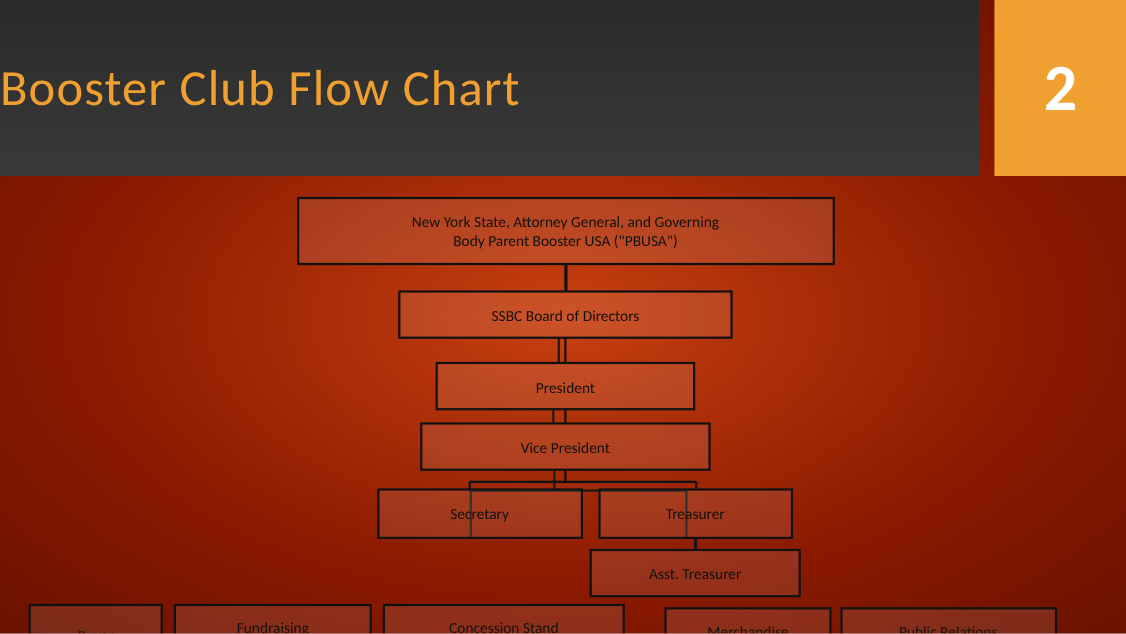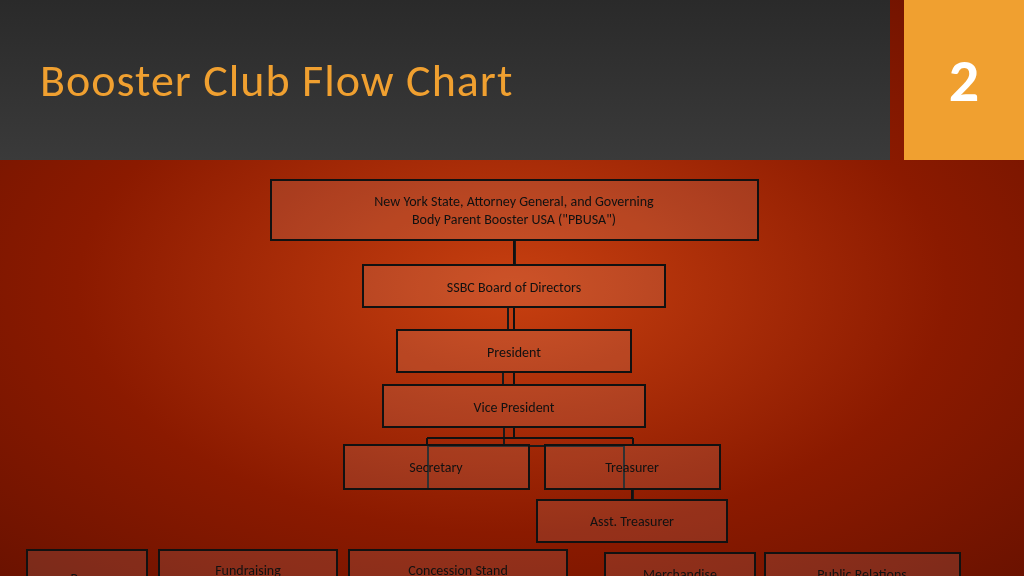--- a/index.html
+++ b/index.html
@@ -13,21 +13,20 @@
       position: relative;
     }
 
     
     .header {
       background: linear-gradient(to bottom, #2a2a2a, #3a3a3a);
       width: 890px;
       height: 160px;
       display: flex;
       align-items: center;
-      padding-left: 40px;
     }
 
     .header-title {
       color: #f0a030;
       font-size: 46px;
       font-weight: 300;
       letter-spacing: 1px;
     }
 
     

